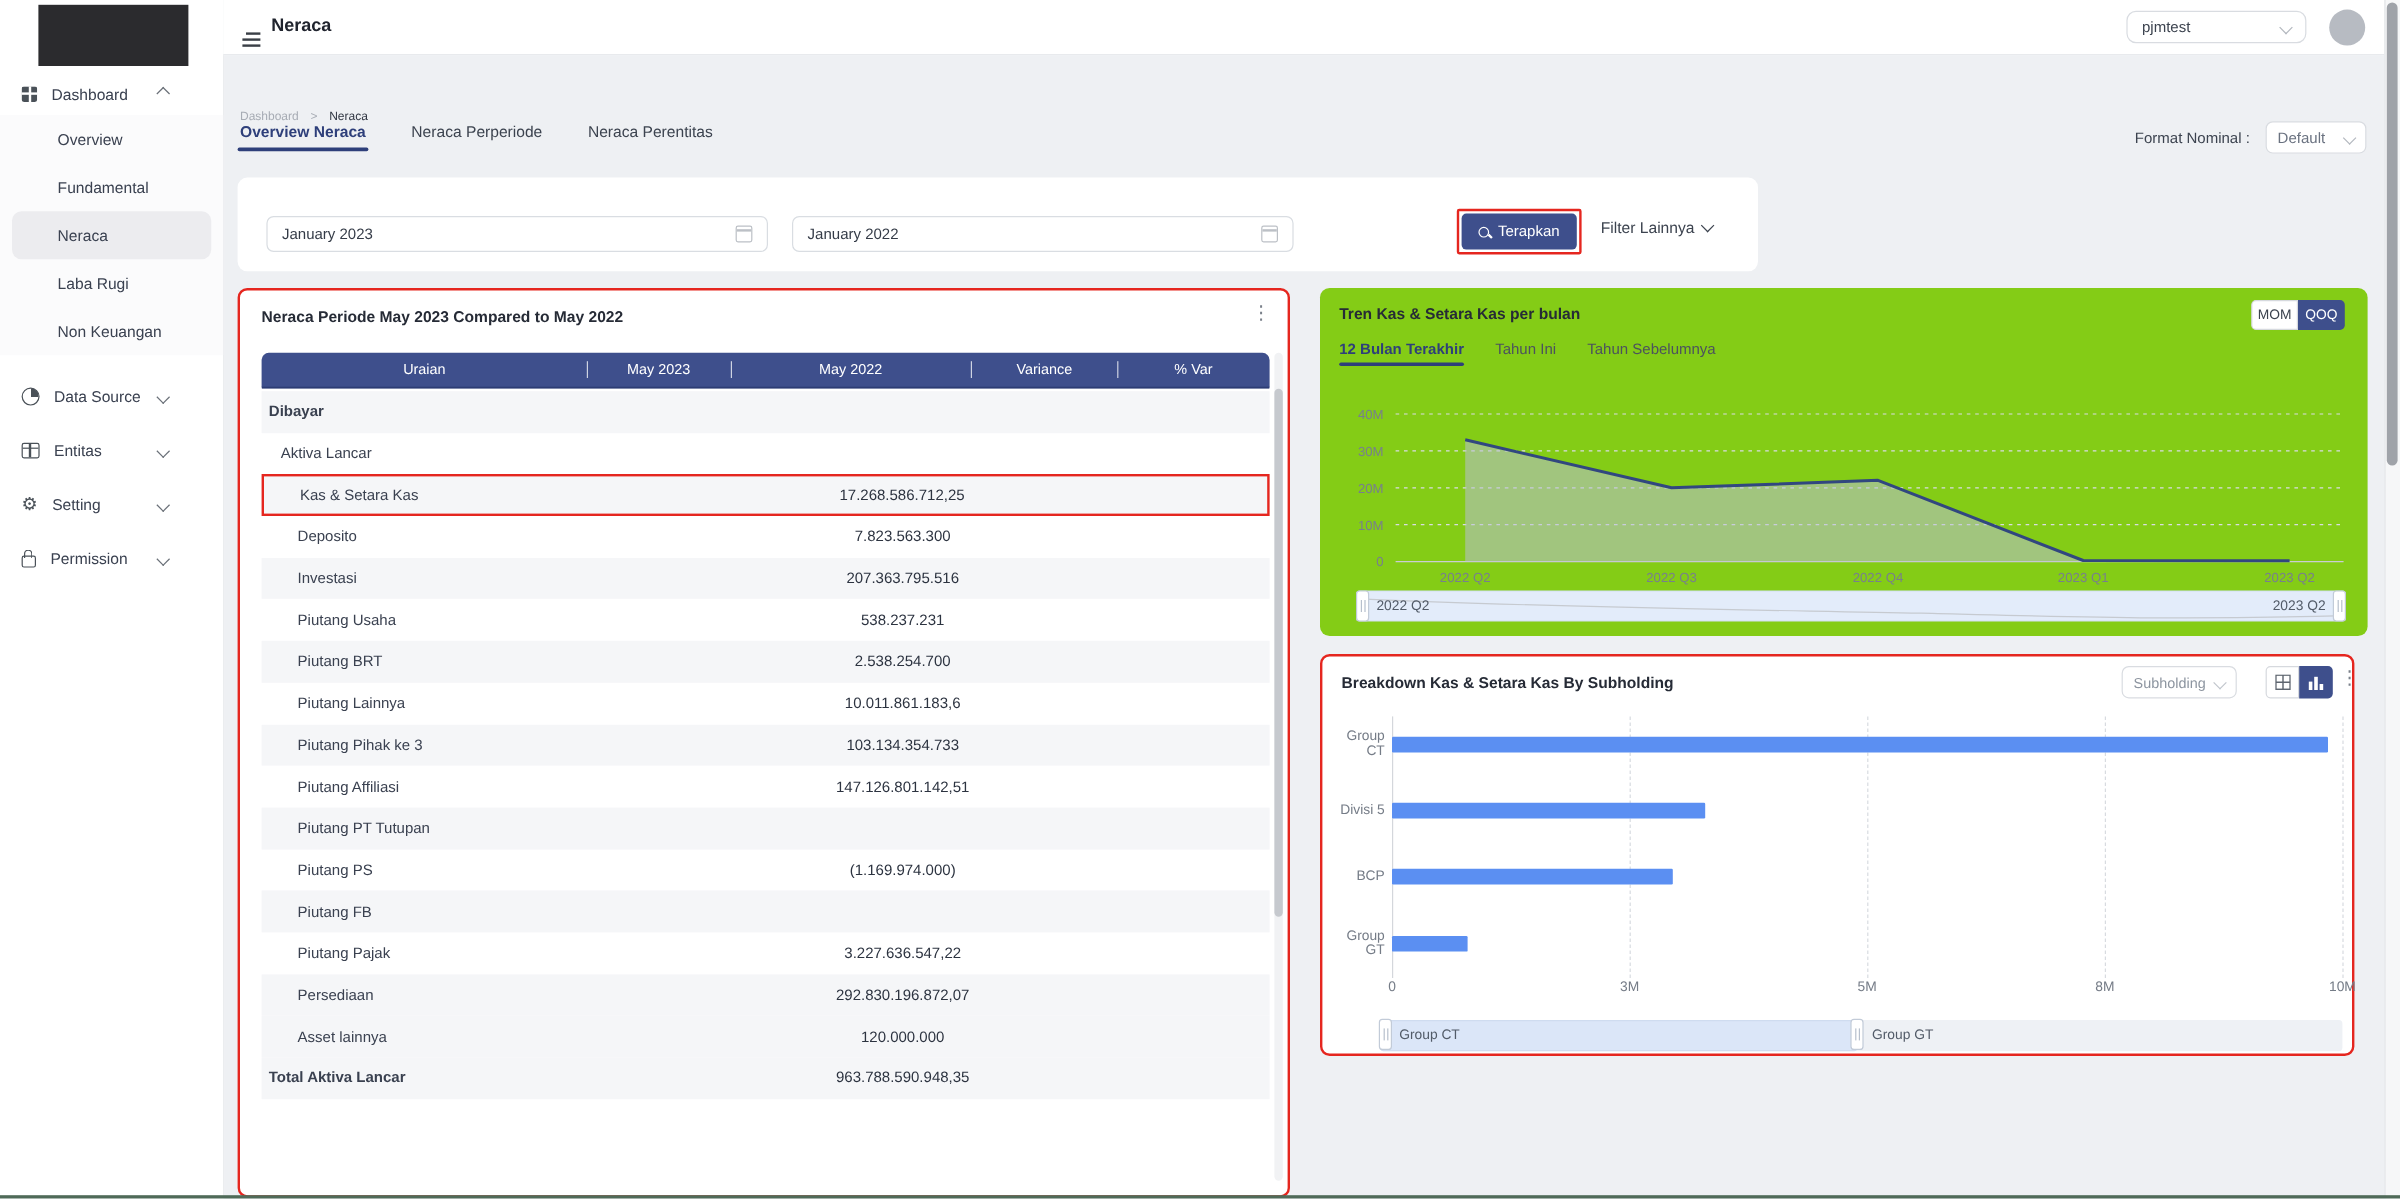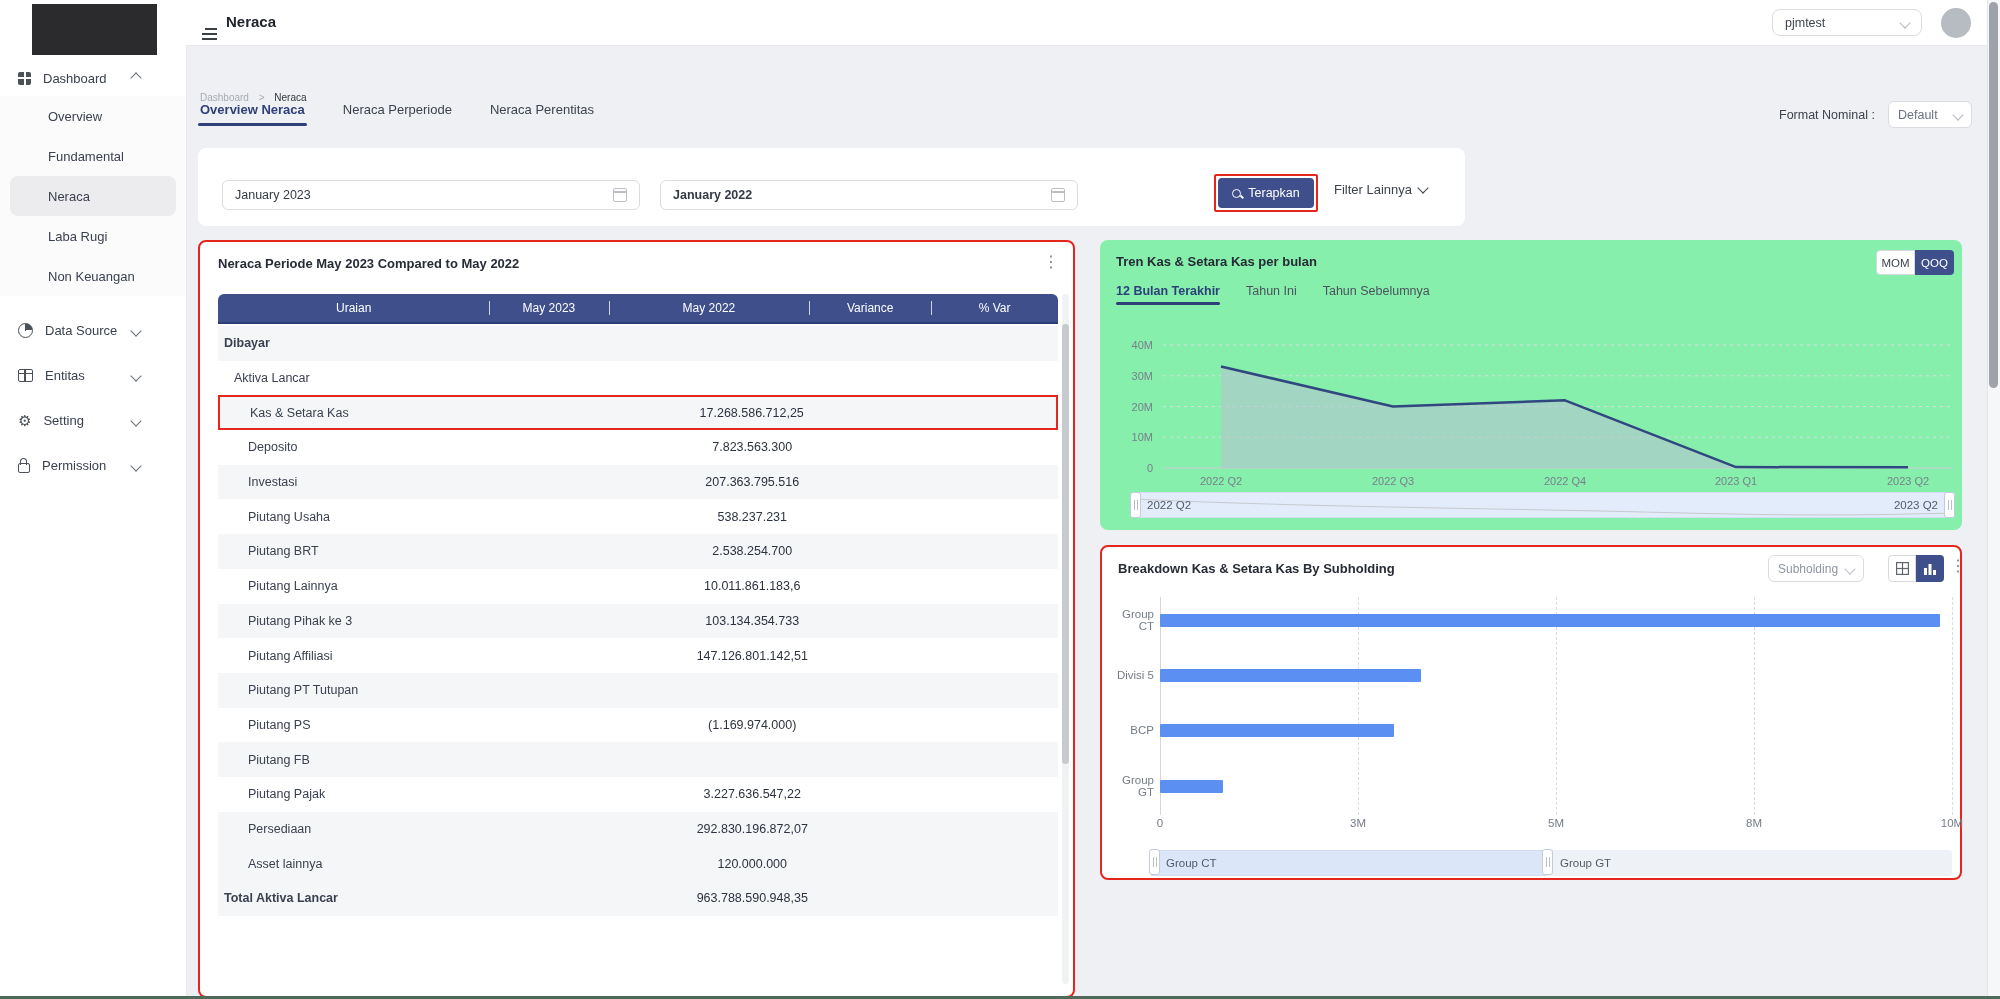--- a/index.html
+++ b/index.html
@@ -86,21 +86,21 @@
   .tbody{position:absolute;left:18px;top:84px;width:840px;}
   .trow{position:relative;height:34.7px;box-sizing:border-box;}
   .trow.g{background:#f5f6f8;}
   .trow.highlight{border:2px solid #e5261f;}
   .trow .rl{position:absolute;top:50%;transform:translateY(-50%);font-size:12.5px;color:#3a4150;}
   .trow .rv{position:absolute;left:63.6%;top:50%;transform:translate(-50%,-50%);font-size:12.5px;color:#2c3340;white-space:nowrap;}
   .t-scroll{position:absolute;left:862px;top:52px;width:7px;height:690px;background:#f1f2f4;border-radius:4px;}
   .t-thumb{position:absolute;left:862px;top:82px;width:7px;height:440px;background:#c6c9ce;border-radius:4px;}
 
   
-  .trend-card{position:absolute;left:1100px;top:240px;width:862px;height:290px;background:#86efac;border-radius:8px;}
+  .trend-card{position:absolute;left:1100px;top:240px;width:862px;height:290px;background:#84cc16;border-radius:8px;padding-left:11px;}
   .card-title{position:absolute;left:16px;top:14px;font-size:13px;font-weight:600;color:#262b36;}
   .toggle{position:absolute;left:776px;top:10px;display:flex;height:25px;cursor:pointer;}
   .tg{display:flex;align-items:center;justify-content:center;width:39px;font-size:11.5px;box-sizing:border-box;}
   .tg.off{background:#fff;border:1px solid #d6d9de;border-radius:4px 0 0 4px;color:#3c434f;}
   .tg.on{background:#3e4f8c;color:#fff;border-radius:0 4px 4px 0;font-weight:500;}
   .trend-tabs{position:absolute;left:16px;top:44px;display:flex;}
   .ttab{margin-right:26px;font-size:12.5px;color:#4c525e;padding-bottom:7px;position:relative;cursor:pointer;}
   .ttab.active{color:#2e3f7a;font-weight:600;}
   .ttab.active::after{content:"";position:absolute;left:0;right:0;bottom:0;height:3px;background:#2e3f7a;border-radius:2px;}
 
@@ -214,21 +214,21 @@
     <span class="chev"></span>
   </div>
 
   <div class="filter-card">
     <div class="f-label" style="left:24px;">Periode Fiskal</div>
     <div class="f-input" style="left:24px;">
       <span>January 2023</span>
       <span class="ic-cal"></span>
     </div>
     <div class="f-label" style="left:462px;">Periode Pembanding</div>
-    <div class="f-input" style="left:462px;font-weight:bold;">
+    <div class="f-input" style="left:462px;">
       <span>January 2022</span>
       <span class="ic-cal"></span>
     </div>
     <div class="apply-wrap">
       <div class="apply-btn">
         <span class="ic-search"></span>
         <span>Terapkan</span>
       </div>
     </div>
     <div class="more-filter">

